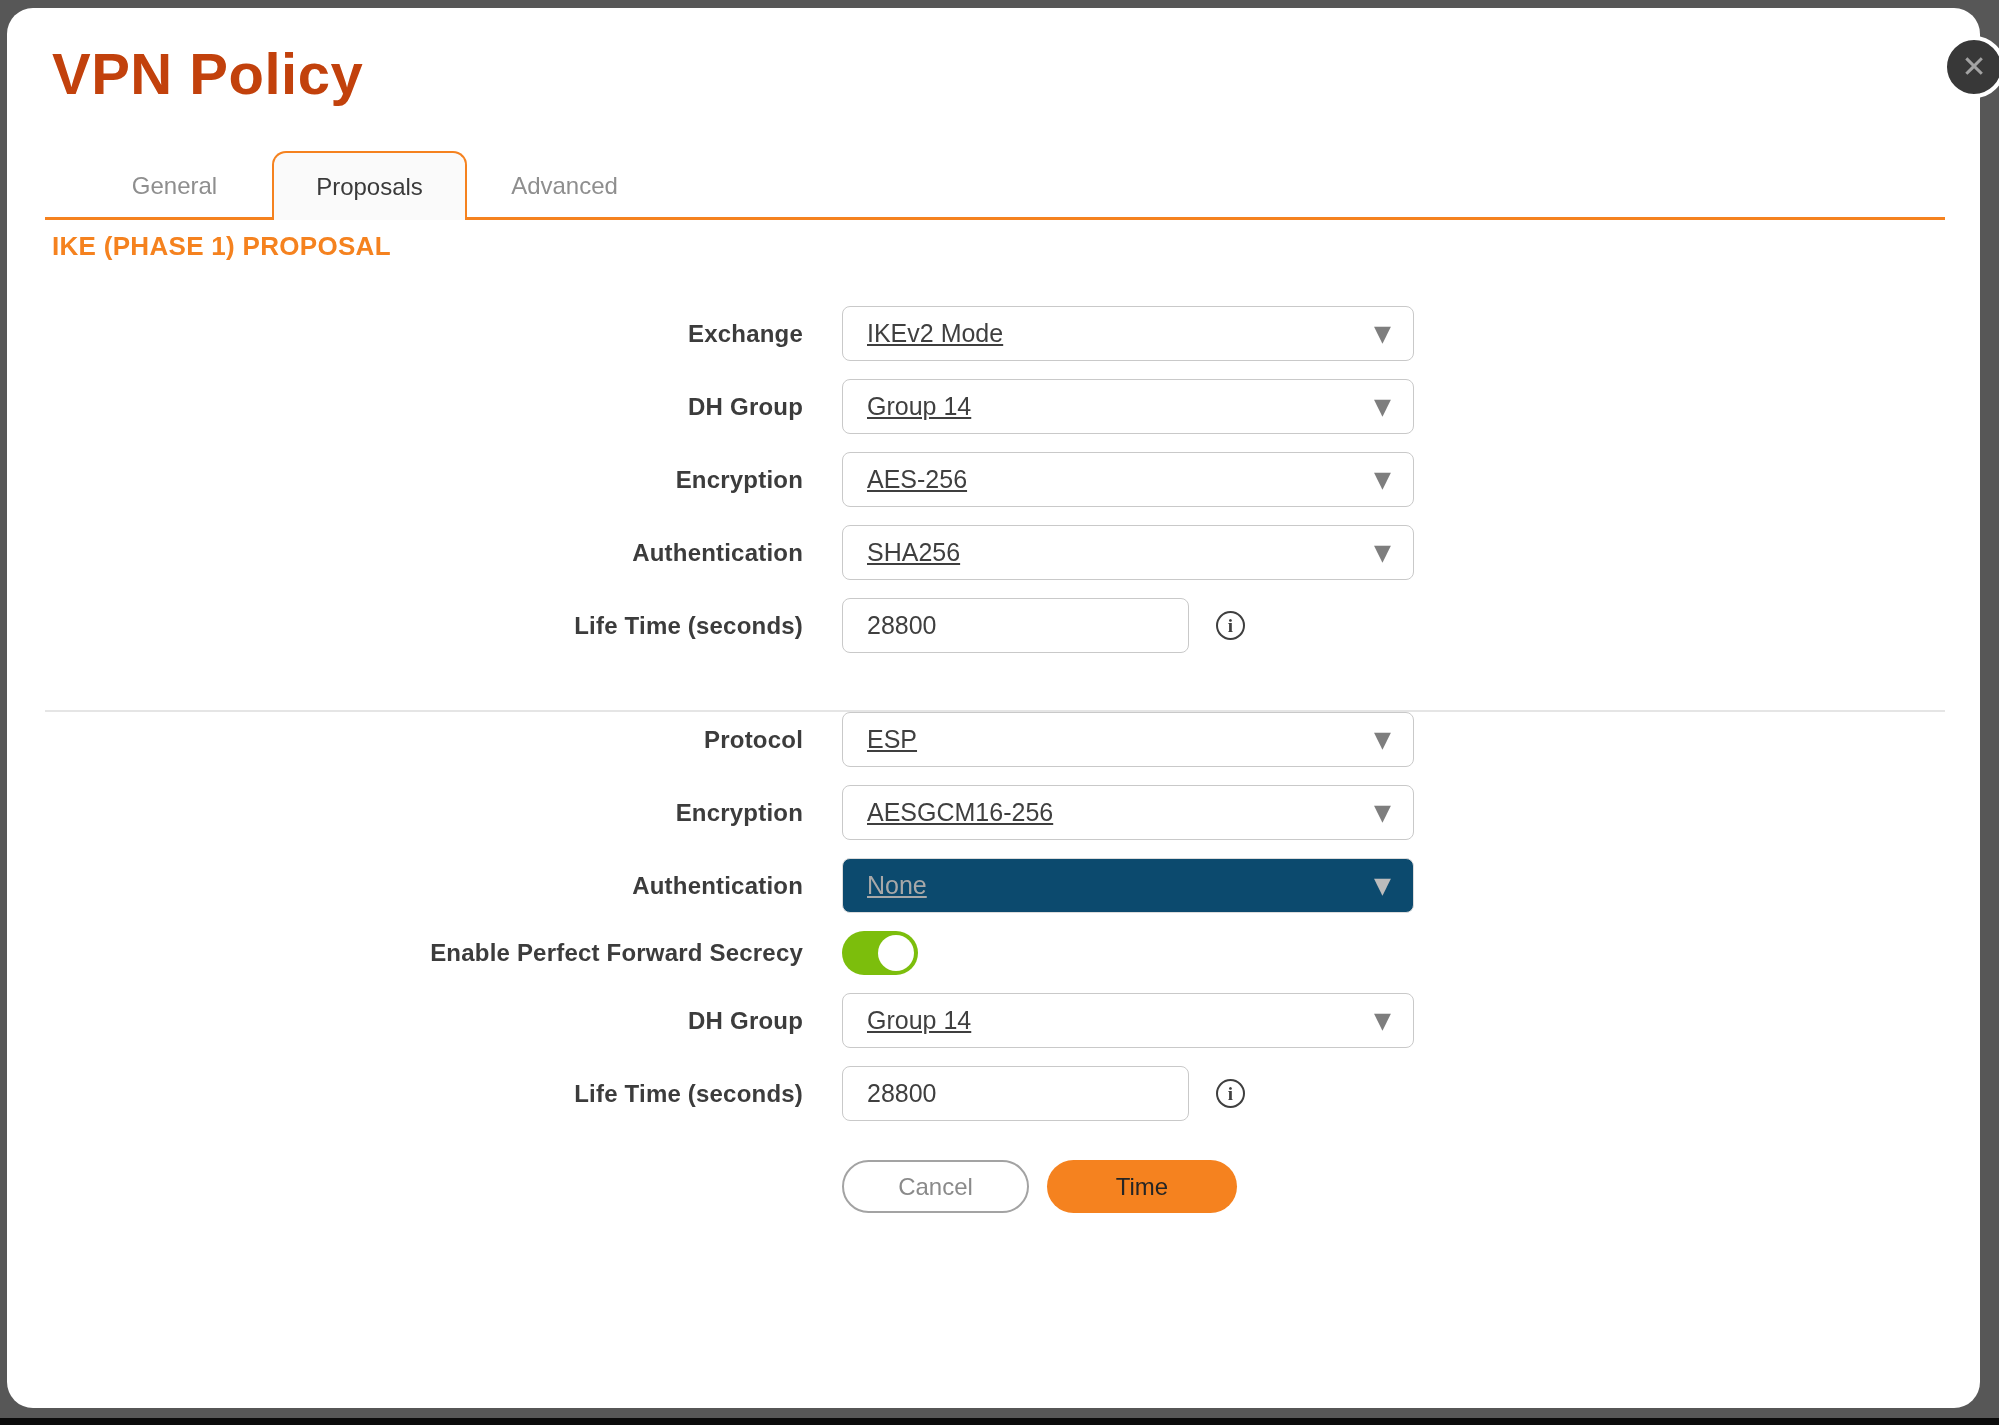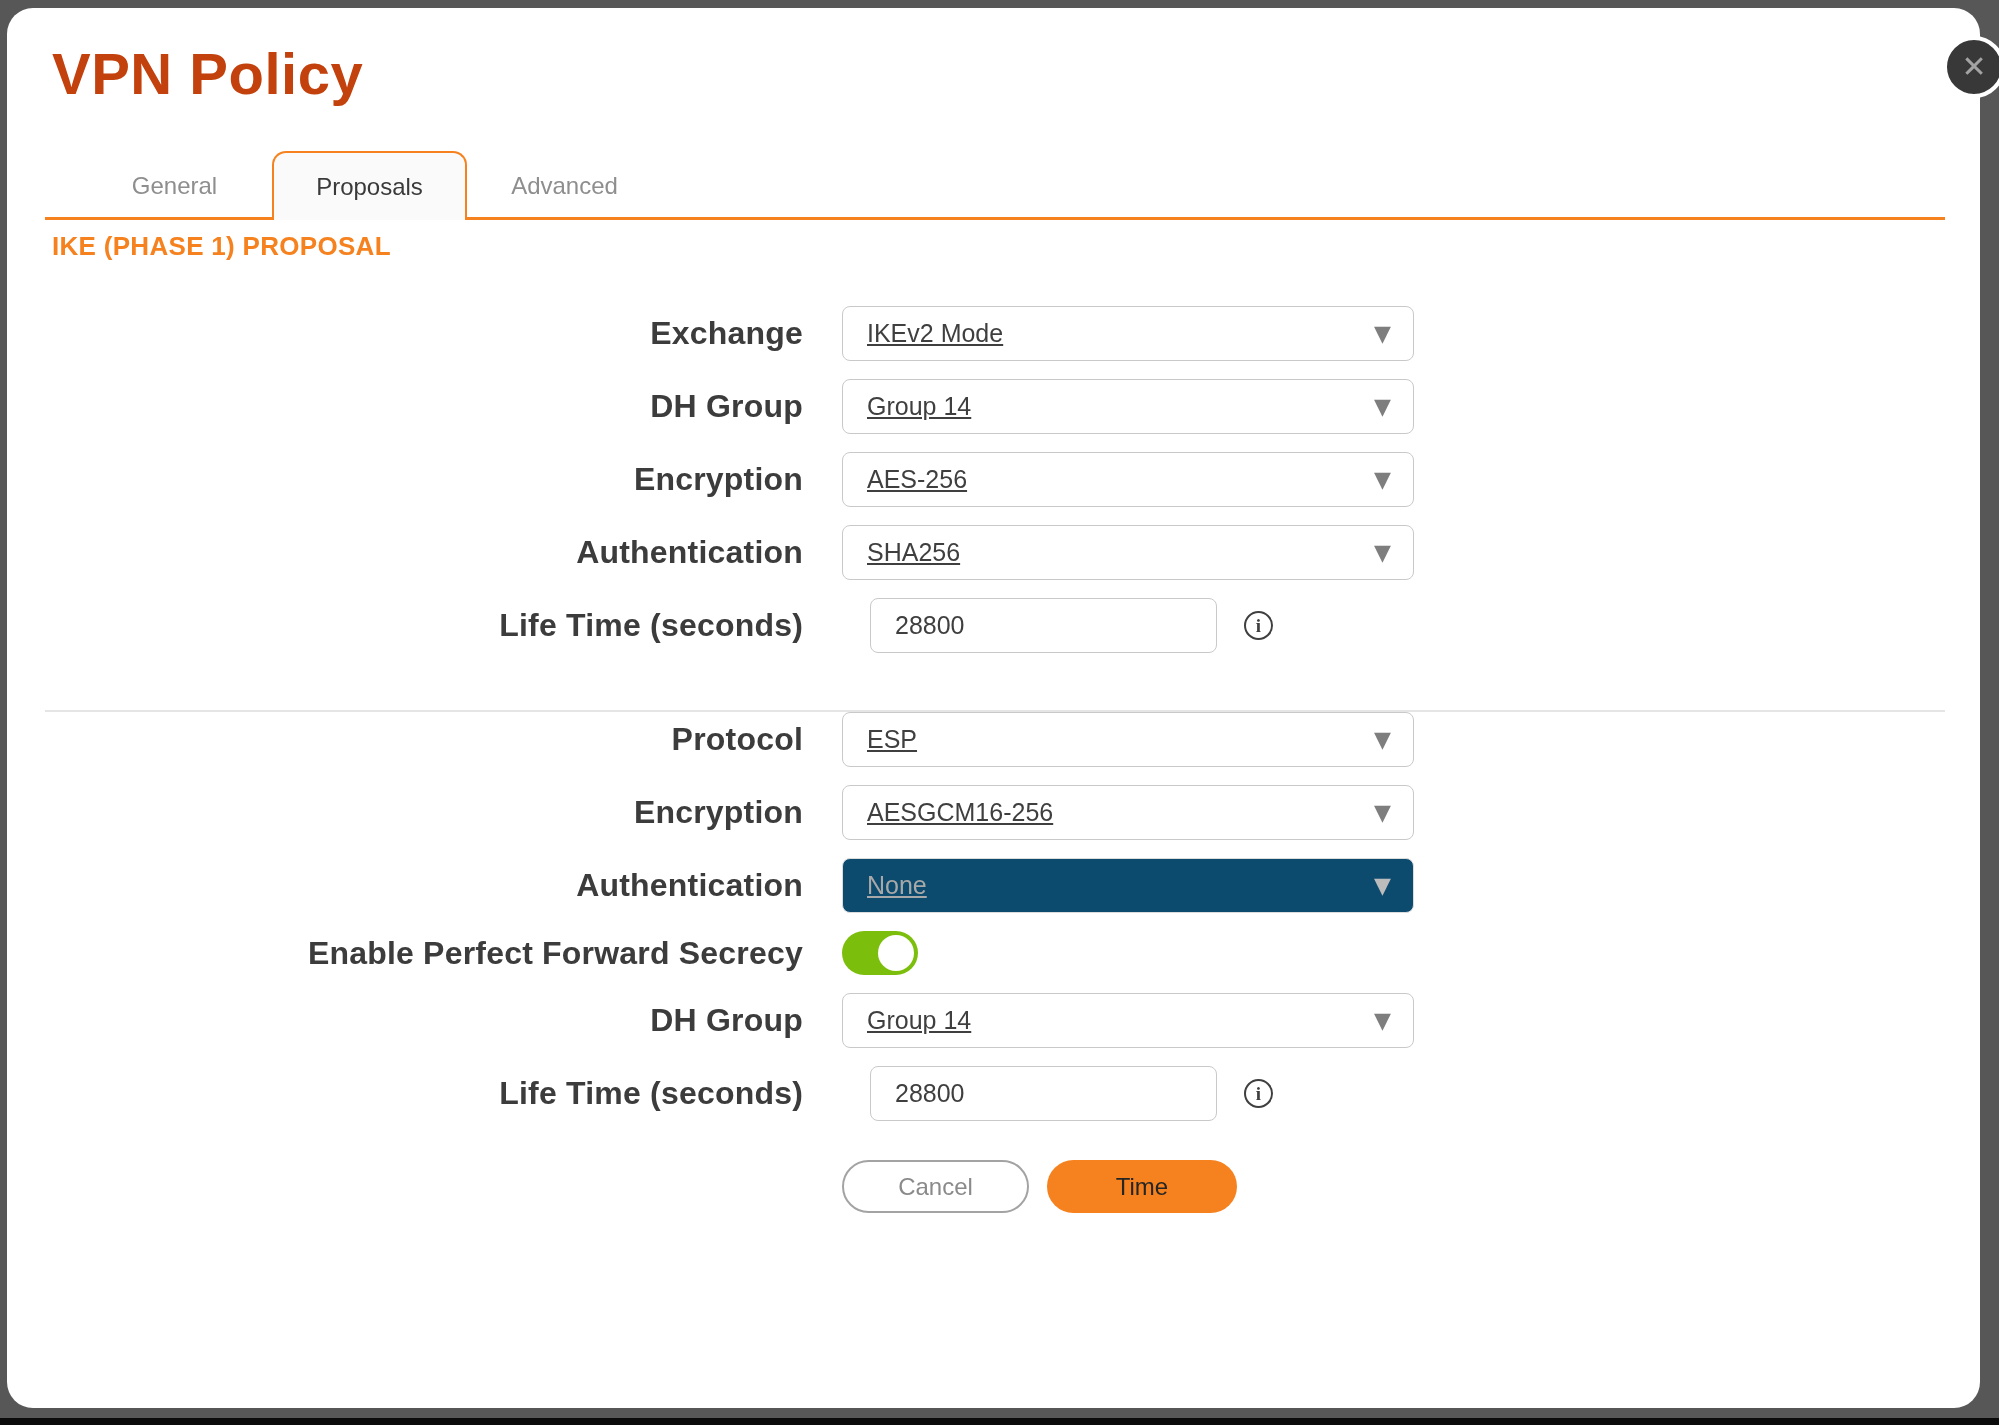--- a/index.html
+++ b/index.html
@@ -98,21 +98,21 @@
   .form-row {
     display: flex; align-items: center;
     height: 55px;
     margin-bottom: 18px;
   }
   .form-row.toggle-row { height: 44px; }
   .row-label {
     width: 758px;
     text-align: right;
     margin-right: 39px;
-    font-size: 32px;
+    font-size: 24px;
     font-weight: 700;
     color: #3c3c3c;
     letter-spacing: 0.2px;
   }
   .dropdown {
     width: 572px; height: 55px;
     border: 1px solid #c9c9c9;
     border-radius: 8px;
     background: #ffffff;
     display: flex; align-items: center;
@@ -140,21 +140,20 @@
 
   .text-input {
     width: 347px; height: 55px;
     border: 1px solid #c9c9c9;
     border-radius: 8px;
     padding: 0 24px;
     font-size: 25px;
     color: #3f3f3f;
     font-family: "Liberation Sans", "DejaVu Sans", sans-serif;
     outline: none;
-    margin-left: 28px;
   }
   .info-icon {
     margin-left: 27px;
     width: 29px; height: 29px;
     border: 2px solid #3f3f3f;
     border-radius: 50%;
     display: flex; align-items: center; justify-content: center;
     font-family: "Liberation Serif", serif;
     font-size: 19px; font-weight: 700;
     color: #3f3f3f;

